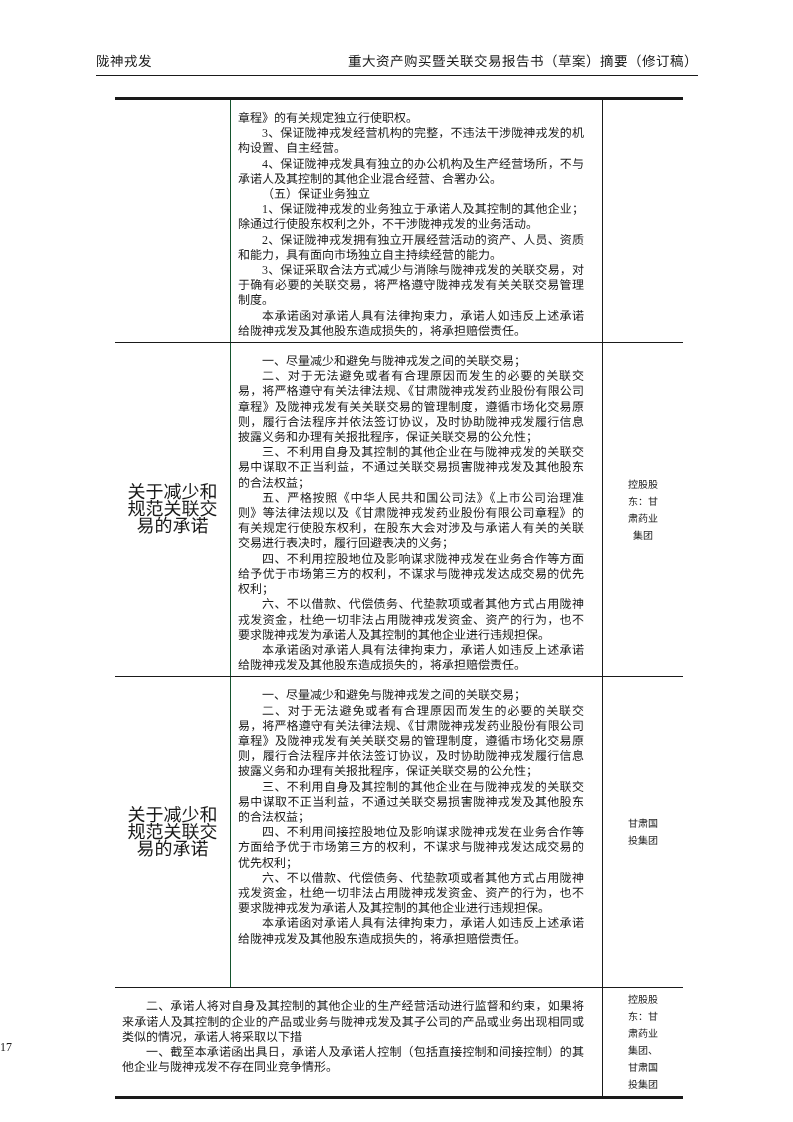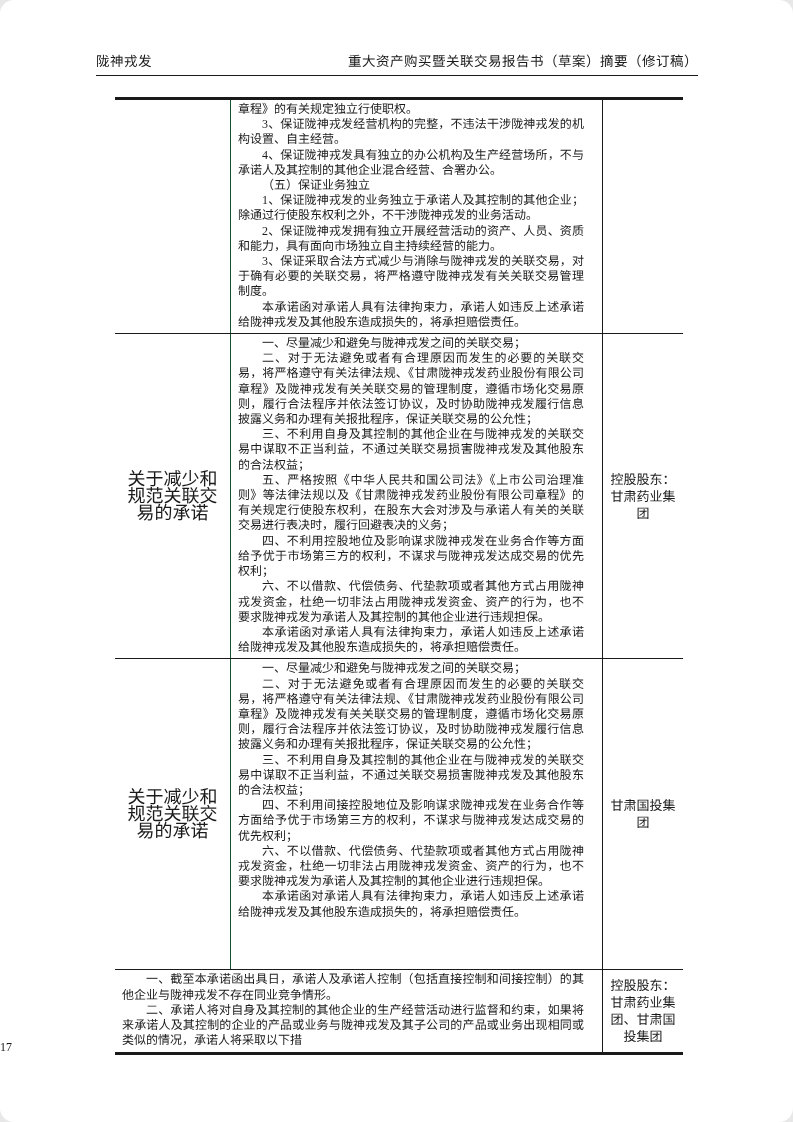--- a/index.html
+++ b/index.html
@@ -1,47 +1,47 @@
 <!DOCTYPE html>
 <html lang="zh-CN"><head>
 <meta charset="utf-8">
 <style>
   html,body{margin:0;padding:0;background:#e8e8e8;}
   .page{
     position:relative;width:793px;height:1122px;background:#ffffff;
     font-family:"Liberation Serif","DejaVu Serif",serif;color:#1a1a1a;
-    overflow:hidden;margin:0 auto;border-radius:14px;
+    overflow:hidden;margin:0 auto;
   }
   .running-header{
     position:absolute;left:96px;top:50px;width:602px;
     display:flex;justify-content:space-between;align-items:flex-end;
     border-bottom:1.5px solid #1a1a1a;padding-bottom:5px;
     font-size:13.5px;letter-spacing:.5px;
   }
   .commitments-table{
     position:absolute;left:115px;top:97px;width:568px;
     border-top:3px solid #1a1a1a;border-bottom:3px solid #1a1a1a;
   }
   .trow{display:flex;align-items:stretch;}
   .trow + .trow{border-top:1px solid #1a1a1a;}
   .cell-label{
     width:116px;box-sizing:border-box;border-right:1px solid #14532d;
     display:flex;align-items:center;justify-content:center;text-align:center;
     font-size:18px;line-height:17px;padding:3px 6px;flex-shrink:0;
   }
   .cell-content{
-    flex:1;box-sizing:border-box;padding:2px 7px 3px 7px;
+    flex:1;box-sizing:border-box;padding:11px 7px 3px 7px;
     font-size:12px;line-height:15.2px;
   }
   .cell-content p{margin:0;text-align:justify;text-indent:2em;}
   .cell-content p.cont{text-indent:0;}
   .cell-party{
     width:81px;box-sizing:border-box;border-left:1px solid #1a1a1a;
     display:flex;align-items:center;justify-content:center;text-align:center;
-    font-size:13px;line-height:17px;padding:3px 5px;flex-shrink:0;margin-left:11px;
+    font-size:10px;line-height:17px;padding:3px 21px;flex-shrink:0;margin-left:11px;
   }
   .r0{min-height:225px;} .r1{min-height:306px;} .r2{min-height:310px;} .r3{min-height:82px;}
   .page-number{
     position:absolute;left:0;right:0;top:1040px;
     font-size:12px;
   }
 </style>
 </head>
 <body>
 
@@ -91,22 +91,22 @@
         <p>三、不利用自身及其控制的其他企业在与陇神戎发的关联交易中谋取不正当利益，不通过关联交易损害陇神戎发及其他股东的合法权益；</p>
         <p>四、不利用间接控股地位及影响谋求陇神戎发在业务合作等方面给予优于市场第三方的权利，不谋求与陇神戎发达成交易的优先权利；</p>
         <p>六、不以借款、代偿债务、代垫款项或者其他方式占用陇神戎发资金，杜绝一切非法占用陇神戎发资金、资产的行为，也不要求陇神戎发为承诺人及其控制的其他企业进行违规担保。</p>
         <p>本承诺函对承诺人具有法律拘束力，承诺人如违反上述承诺给陇神戎发及其他股东造成损失的，将承担赔偿责任。</p>
       </div>
       <div class="cell-party">甘肃国投集团</div>
     </div>
 
     <div class="trow r3">
       <div class="cell-content">
+        <p>二、承诺人将对自身及其控制的其他企业的生产经营活动进行监督和约束，如果将来承诺人及其控制的企业的产品或业务与陇神戎发及其子公司的产品或业务出现相同或类似的情况，承诺人将采取以下措</p>
         <p>一、截至本承诺函出具日，承诺人及承诺人控制（包括直接控制和间接控制）的其他企业与陇神戎发不存在同业竞争情形。</p>
-        <p>二、承诺人将对自身及其控制的其他企业的生产经营活动进行监督和约束，如果将来承诺人及其控制的企业的产品或业务与陇神戎发及其子公司的产品或业务出现相同或类似的情况，承诺人将采取以下措</p>
       </div>
       <div class="cell-party">控股股东：甘肃药业集团、甘肃国投集团</div>
     </div>
 
   </div>
 
   <div class="page-number">17</div>
 
 </div>
 

